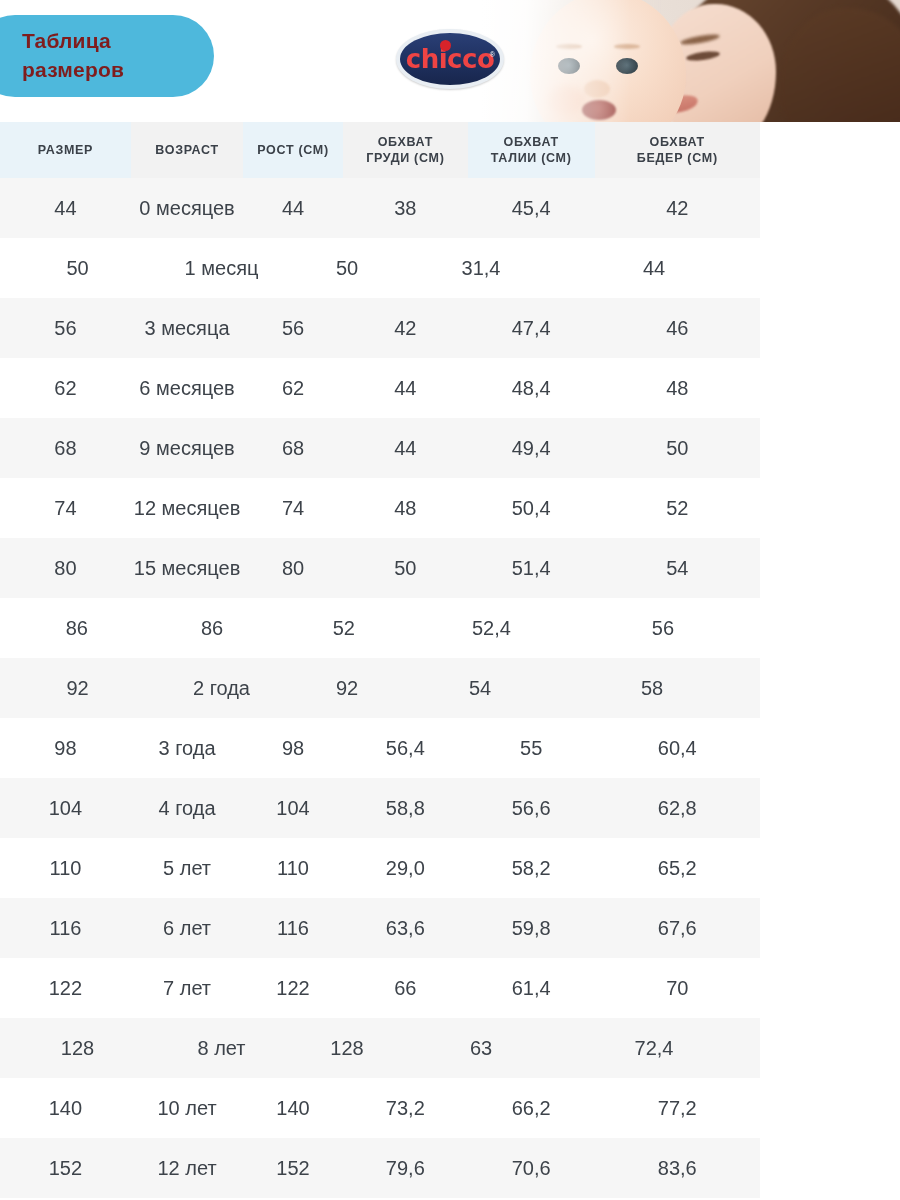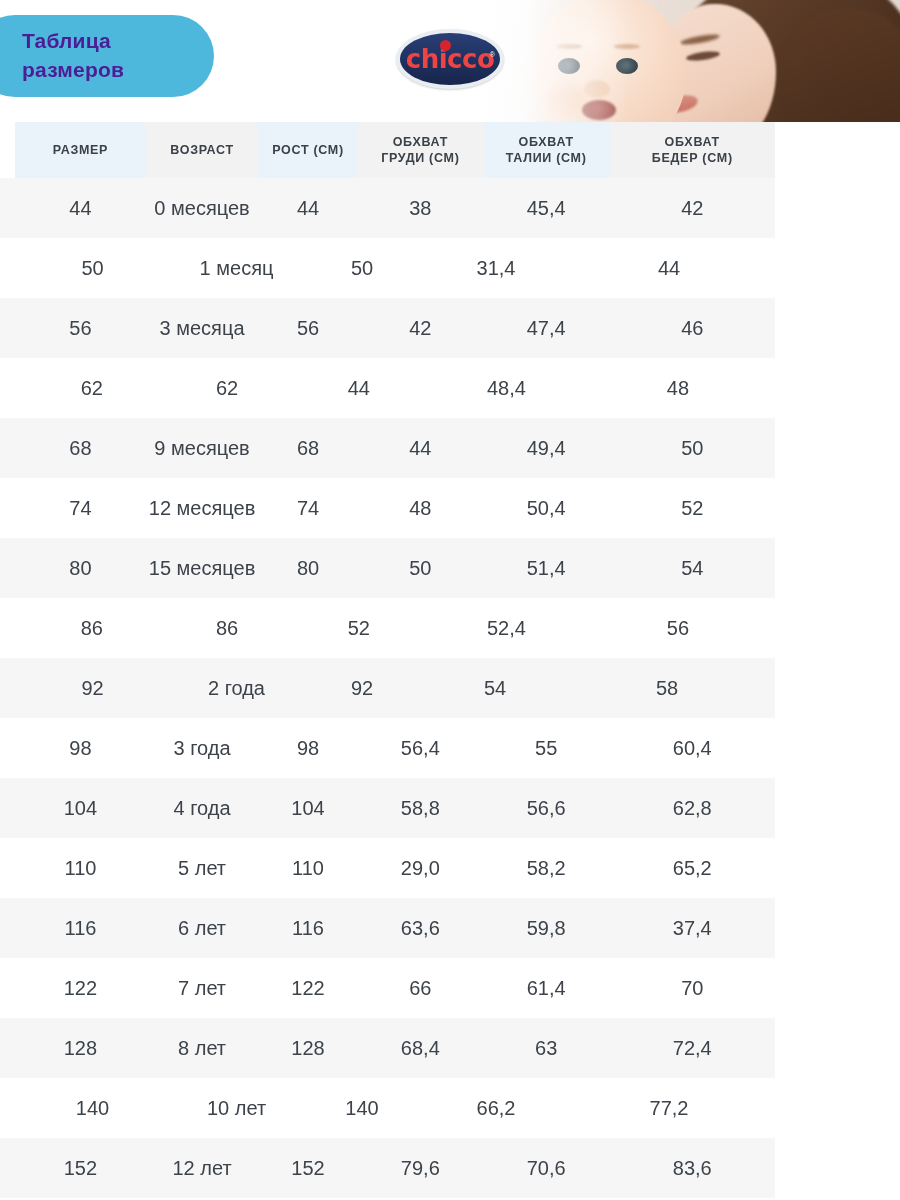--- a/index.html
+++ b/index.html
@@ -205,21 +205,21 @@
     left: -26px;
     top: 15px;
     width: 240px;
     height: 82px;
     background: #4eb8dc;
     border-radius: 41px;
     box-sizing: border-box;
     padding: 11px 0 0 48px;
   }
   .title-line {
-    color: #4c1d95;
+    color: #7f1d1d;
     font-size: 21px;
     font-weight: bold;
     line-height: 29px;
     letter-spacing: .2px;
     white-space: nowrap;
   }
 
   
   .logo {
     position: absolute;
@@ -273,21 +273,20 @@
   
   .table {
     position: absolute;
     left: 0;
     top: 122px;
     width: 900px;
   }
   .row {
     display: flex;
     width: 760px;
-    padding-left: 15px;
   }
   .head-row {
     height: 56px;
   }
   .head-cell {
     display: flex;
     align-items: center;
     justify-content: center;
     text-align: center;
     color: #3b4149;
@@ -424,20 +423,21 @@
         <div class="row data-row alt">
           <div class="cell c0">56</div>
           <div class="cell c1">3 месяца</div>
           <div class="cell c2">56</div>
           <div class="cell c3">42</div>
           <div class="cell c4">47,4</div>
           <div class="cell c5">46</div>
         </div>
         <div class="row data-row plain">
           <div class="cell c0">62</div>
+          <div class="cell c1">6 месяцев</div>
           <div class="cell c2">62</div>
           <div class="cell c3">44</div>
           <div class="cell c4">48,4</div>
           <div class="cell c5">48</div>
         </div>
         <div class="row data-row alt">
           <div class="cell c0">68</div>
           <div class="cell c1">9 месяцев</div>
           <div class="cell c2">68</div>
           <div class="cell c3">44</div>
@@ -497,42 +497,42 @@
           <div class="cell c3">29,0</div>
           <div class="cell c4">58,2</div>
           <div class="cell c5">65,2</div>
         </div>
         <div class="row data-row alt">
           <div class="cell c0">116</div>
           <div class="cell c1">6 лет</div>
           <div class="cell c2">116</div>
           <div class="cell c3">63,6</div>
           <div class="cell c4">59,8</div>
-          <div class="cell c5">37,4</div>
+          <div class="cell c5">67,6</div>
         </div>
         <div class="row data-row plain">
           <div class="cell c0">122</div>
           <div class="cell c1">7 лет</div>
           <div class="cell c2">122</div>
           <div class="cell c3">66</div>
           <div class="cell c4">61,4</div>
           <div class="cell c5">70</div>
         </div>
         <div class="row data-row alt">
           <div class="cell c0">128</div>
           <div class="cell c1">8 лет</div>
           <div class="cell c2">128</div>
-          <div class="cell c3">68,4</div>
           <div class="cell c4">63</div>
           <div class="cell c5">72,4</div>
         </div>
         <div class="row data-row plain">
           <div class="cell c0">140</div>
           <div class="cell c1">10 лет</div>
           <div class="cell c2">140</div>
+          <div class="cell c3">73,2</div>
           <div class="cell c4">66,2</div>
           <div class="cell c5">77,2</div>
         </div>
         <div class="row data-row alt">
           <div class="cell c0">152</div>
           <div class="cell c1">12 лет</div>
           <div class="cell c2">152</div>
           <div class="cell c3">79,6</div>
           <div class="cell c4">70,6</div>
           <div class="cell c5">83,6</div>

